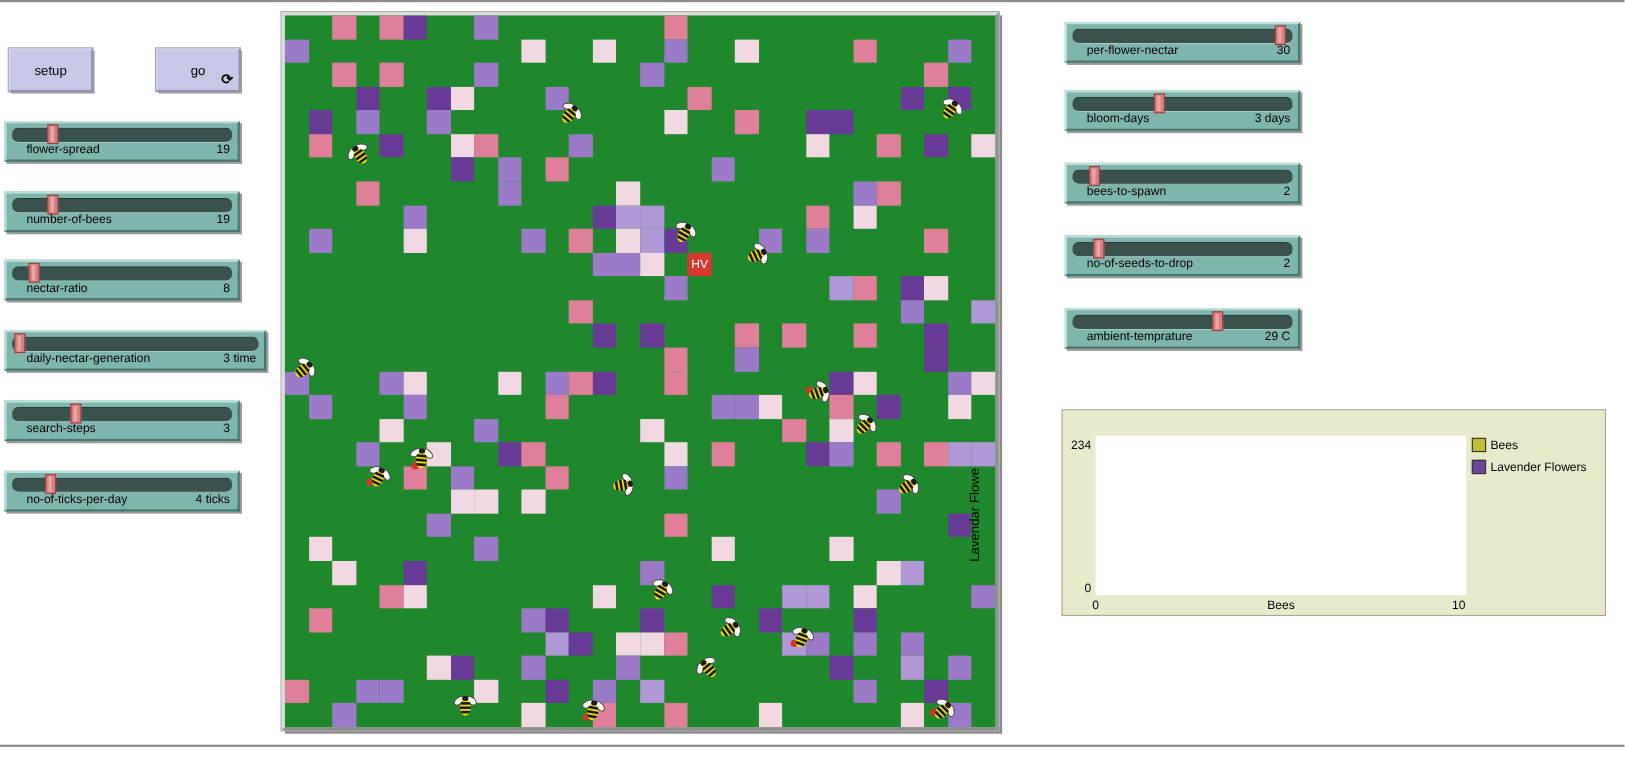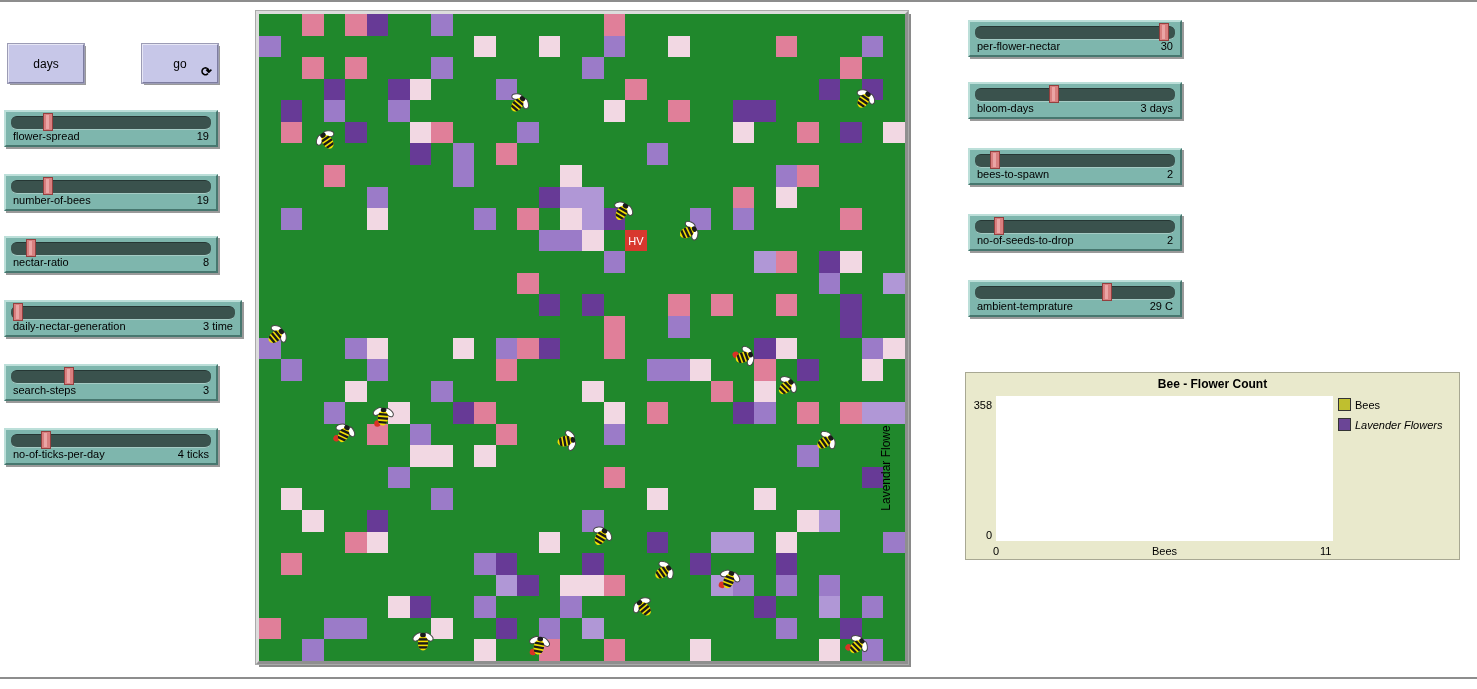--- a/index.html
+++ b/index.html
@@ -25,21 +25,21 @@
   }
   .nl-track{
     position:absolute;left:5px;right:5px;top:4px;height:12px;border-radius:6px;
     background:#3a524d;border-top:1px solid #263734;border-bottom:1px solid #a5cbc4;
   }
   .nl-handle{
     position:absolute;top:1px;width:10px;height:18px;background:#d87f7f;
     border:1px solid #93403f;box-sizing:border-box;cursor:ew-resize;
   }
   .nl-handle::after{content:"";position:absolute;left:2px;top:1px;width:3px;height:14px;background:#eaa5a5;}
-  .nl-slider .slabel{position:absolute;left:7px;bottom:3px;font-size:11px;color:#000;white-space:nowrap;}
+  .nl-slider .slabel{position:absolute;left:18px;bottom:3px;font-size:11px;color:#000;white-space:nowrap;}
   .nl-slider .svalue{position:absolute;right:7px;bottom:3px;font-size:11px;color:#000;white-space:nowrap;}
   
   #world-frame{
     position:absolute;box-sizing:border-box;
     border:3px solid;border-color:#dcdcdc #8f8f8f #8f8f8f #dcdcdc;
     outline:1px solid #aaaaaa;box-shadow:3px 3px 0 #8a8a8a;
   }
   #world-view{position:absolute;left:0;top:0;width:100%;height:100%;overflow:hidden;}
   .patch{position:absolute;}
   .bee{position:absolute;width:26px;height:26px;}
@@ -62,21 +62,21 @@
   .legend-swatch{width:13px;height:13px;border:1px solid #333;box-sizing:border-box;flex:0 0 auto;}
 </style>
 </head>
 <body>
 
 <div class="hrule" id="top-rule" style="top: 0px; background: rgb(141, 141, 141);"></div>
 <div class="hrule" id="bottom-rule" style="top: 677px; background: rgb(141, 141, 141);"></div>
 
 <div id="buttons-layer">
     <div class="nl-button" style="left: 8px; top: 44px; width: 74px; height: 37px;">
-      <span>days</span>
+      <span>setup</span>
     </div>
     <div class="nl-button" style="left: 142px; top: 44px; width: 74px; height: 37px;">
       <span>go</span>
       <span class="forever">⟳</span>
     </div>
   </div>
 <div id="sliders-layer">
     <div class="nl-slider" style="left: 4px; top: 110px; width: 214px;">
       <div class="nl-track"></div>
       <div class="nl-handle" style="left: 37px;"></div>
@@ -619,31 +619,30 @@
         <rect x="7" y="9.2" width="12" height="2.4" fill="#1a1a1a"></rect>
         <rect x="7" y="13.2" width="12" height="2.4" fill="#1a1a1a"></rect>
         <rect x="7" y="17.2" width="12" height="2.4" fill="#1a1a1a"></rect>
       </g>
       <ellipse cx="13" cy="6" rx="2.9" ry="2.3" fill="#1a1a1a"></ellipse>
     </svg></div>
     </div>
 </div>
 
 <div id="plot" style="left: 965px; top: 372px; width: 495px; height: 188px;">
-  <div id="plot-title">Bee - Flower Count</div>
   <div id="plot-area" style="left: 30px; top: 23px; width: 337px; height: 145px; background: rgb(255, 255, 255);"></div>
-  <div class="ax" id="y-max" style="left: 2px; top: 26px; width: 24px; text-align: right;">358</div>
+  <div class="ax" id="y-max" style="left: 2px; top: 26px; width: 24px; text-align: right;">234</div>
   <div class="ax" id="y-min" style="left: 2px; top: 156px; width: 24px; text-align: right;">0</div>
   <div id="y-axis-title" style="left: -160px; top: 87.5px;">Lavendar Flowe</div>
   <div class="ax" id="x-min" style="left: 27px; top: 172px;">0</div>
-  <div class="ax" id="x-max" style="left: 354px; top: 172px;">11</div>
+  <div class="ax" id="x-max" style="left: 354px; top: 172px;">10</div>
   <div class="ax" id="x-title" style="left: 30px; top: 172px; width: 337px; text-align: center;">Bees</div>
   <div id="plot-legend">
       <div class="legend-row" style="left: 372px; top: 25px;">
         <span class="legend-swatch" style="background: rgb(191, 191, 47);"></span>
         <span>Bees</span>
       </div>
-      <div class="legend-row" style="left: 372px; top: 45px; font-style: italic;">
+      <div class="legend-row" style="left: 372px; top: 45px;">
         <span class="legend-swatch" style="background: rgb(107, 69, 150);"></span>
         <span>Lavender Flowers</span>
       </div>
     </div>
 </div>
 
 </body></html>

